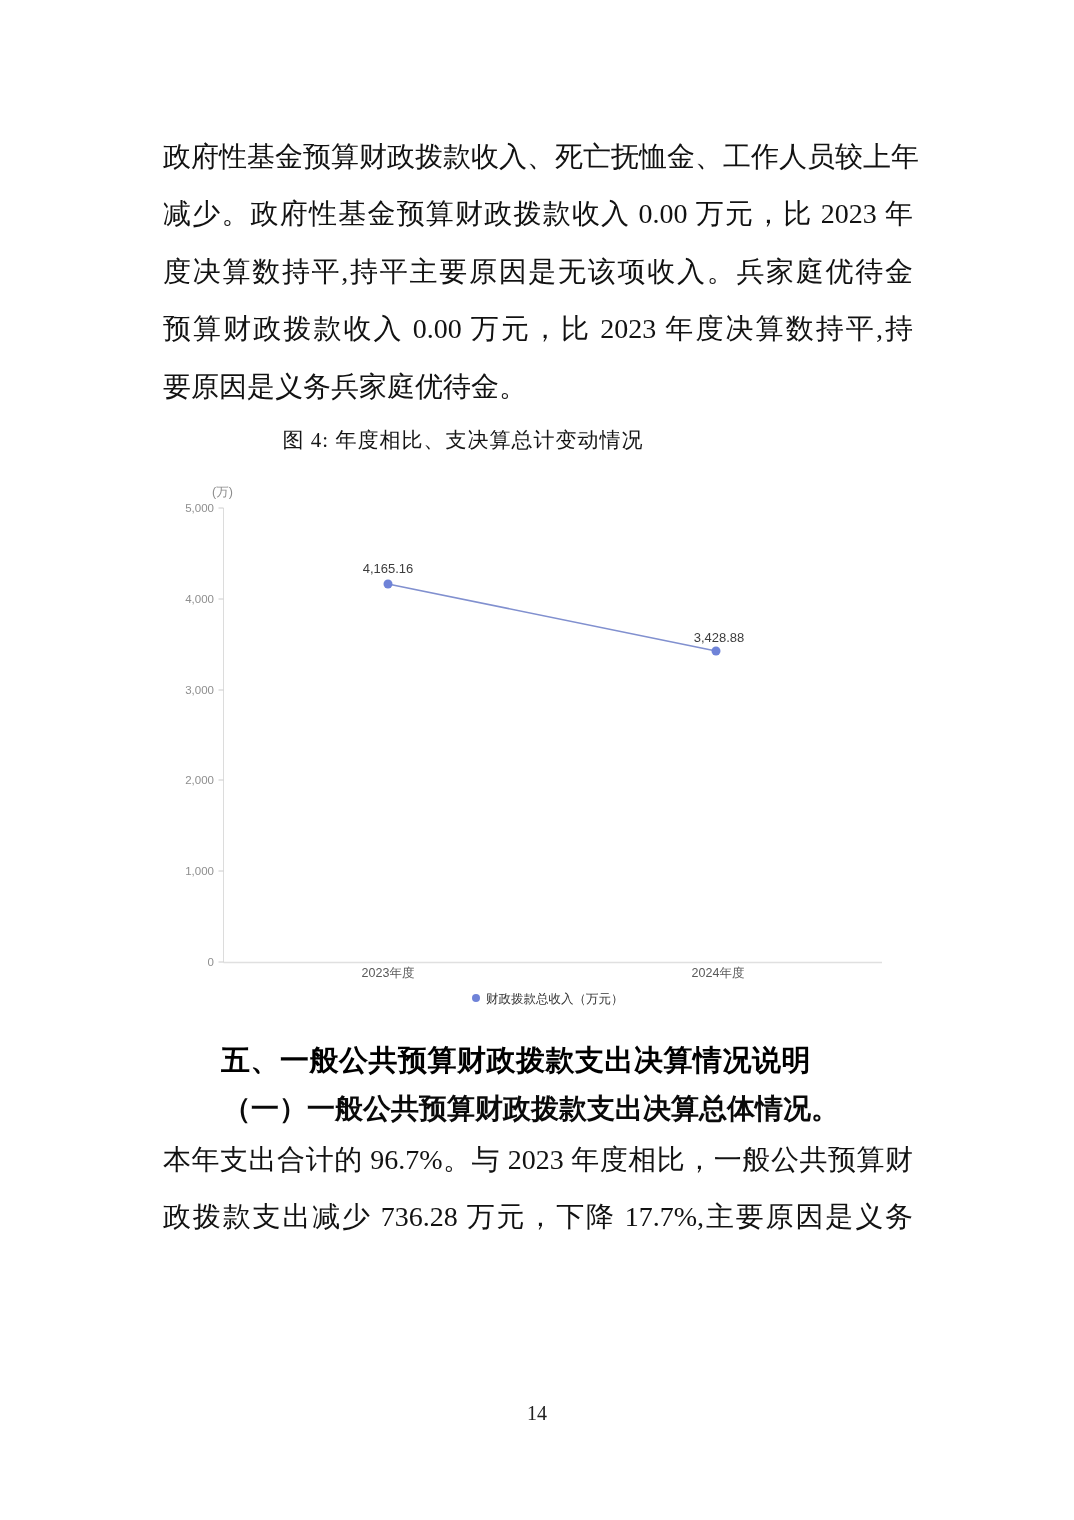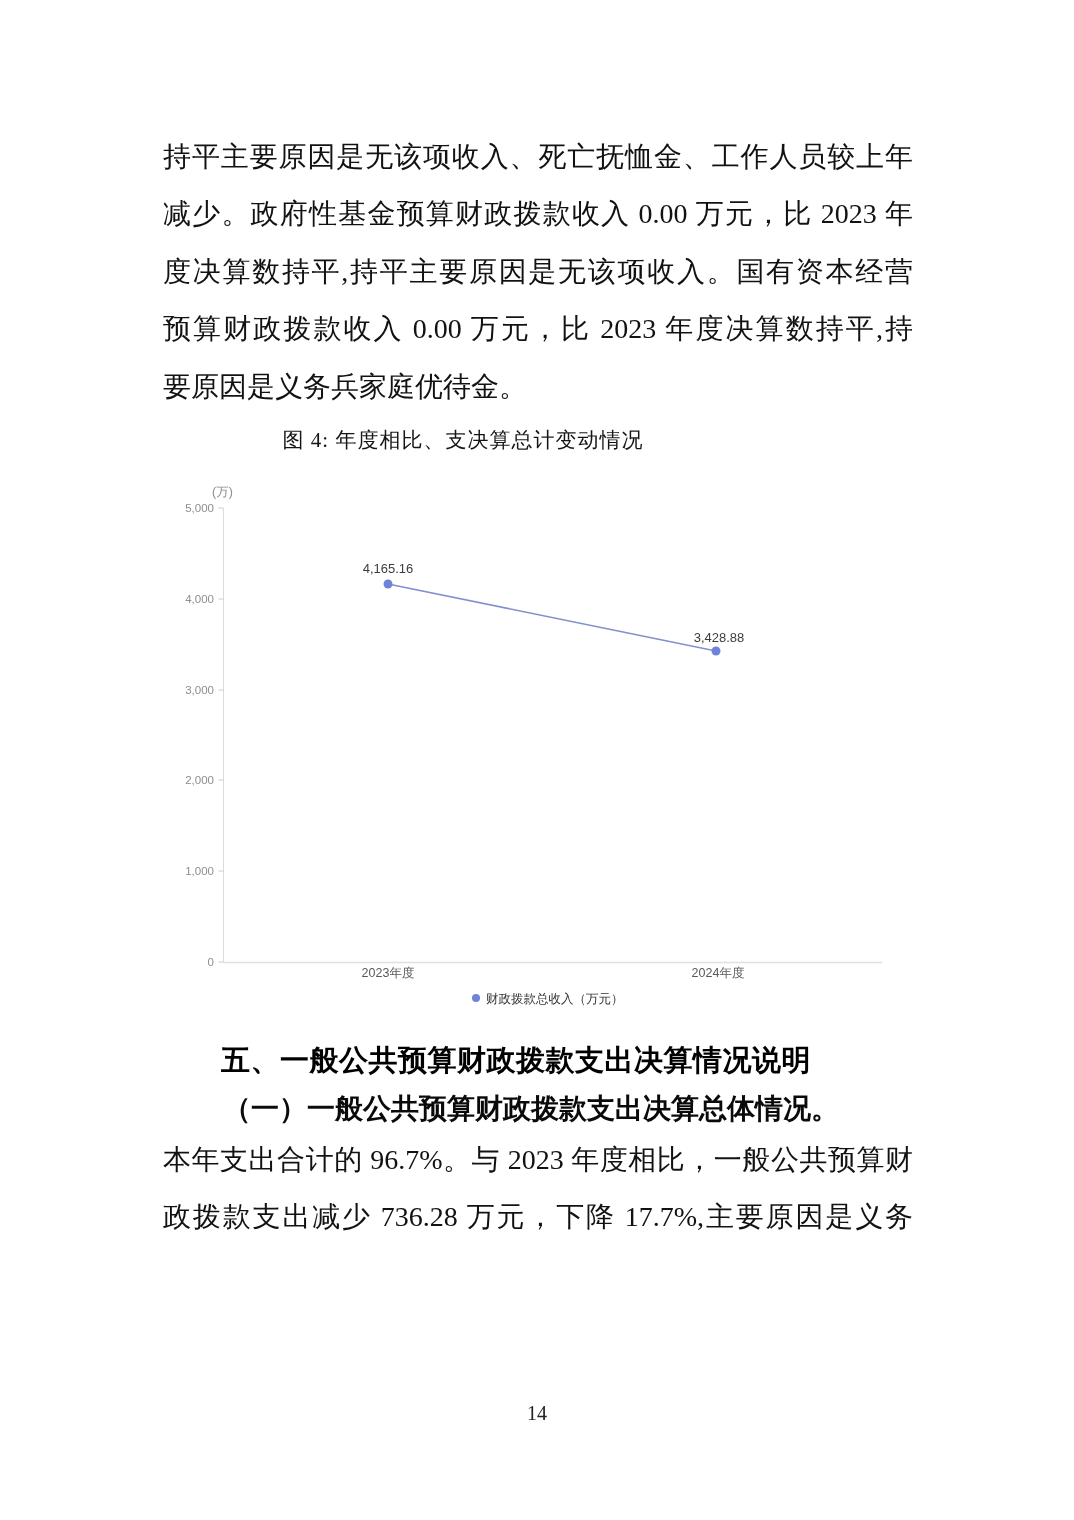--- a/index.html
+++ b/index.html
@@ -91,23 +91,23 @@
     font-size: 20px;
     color: #222222;
   }
 </style>
 </head>
 <body>
 
 <div class="page">
 
   <div class="para p-top">
-    <div class="line">持平主要原因是无该项收入、死亡抚恤金、工作人员较上年</div>
+    <div class="line">政府性基金预算财政拨款收入、死亡抚恤金、工作人员较上年</div>
     <div class="line">减少。政府性基金预算财政拨款收入 0.00 万元，比 2023 年</div>
-    <div class="line">度决算数持平,持平主要原因是无该项收入。国有资本经营</div>
+    <div class="line">度决算数持平,持平主要原因是无该项收入。兵家庭优待金</div>
     <div class="line">预算财政拨款收入 0.00 万元，比 2023 年度决算数持平,持</div>
     <div class="line last">要原因是义务兵家庭优待金。</div>
   </div>
 
   <div class="fig-title">图 4: 年度相比、支决算总计变动情况</div>
 
   <div class="chart">
     <svg width="1074" height="545" viewBox="0 0 1074 545">
 
       <text class="unit" x="212" y="26">(万)</text>

